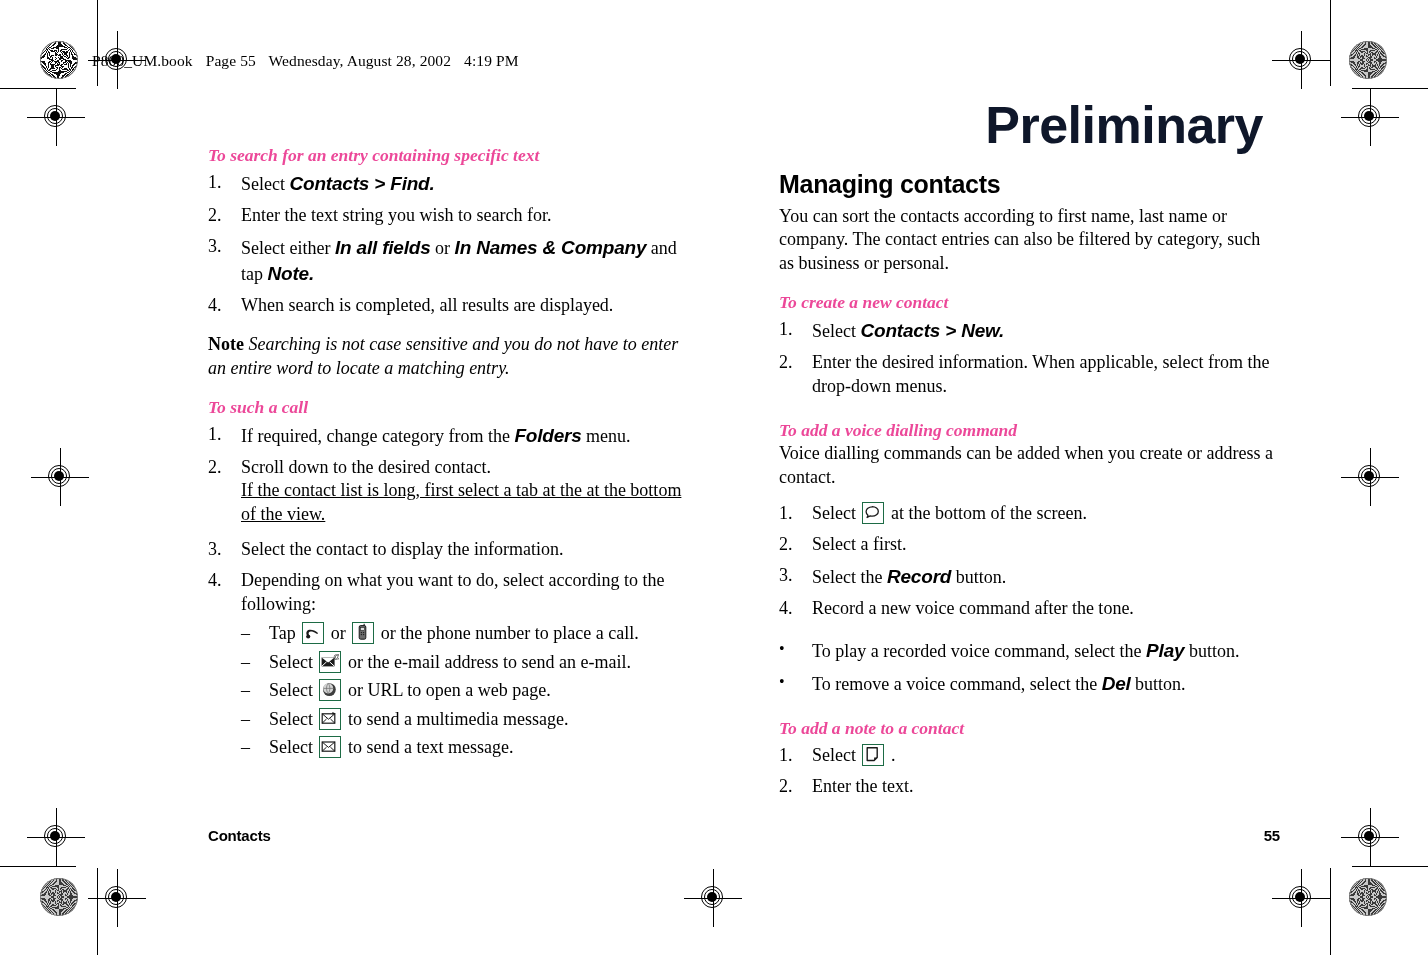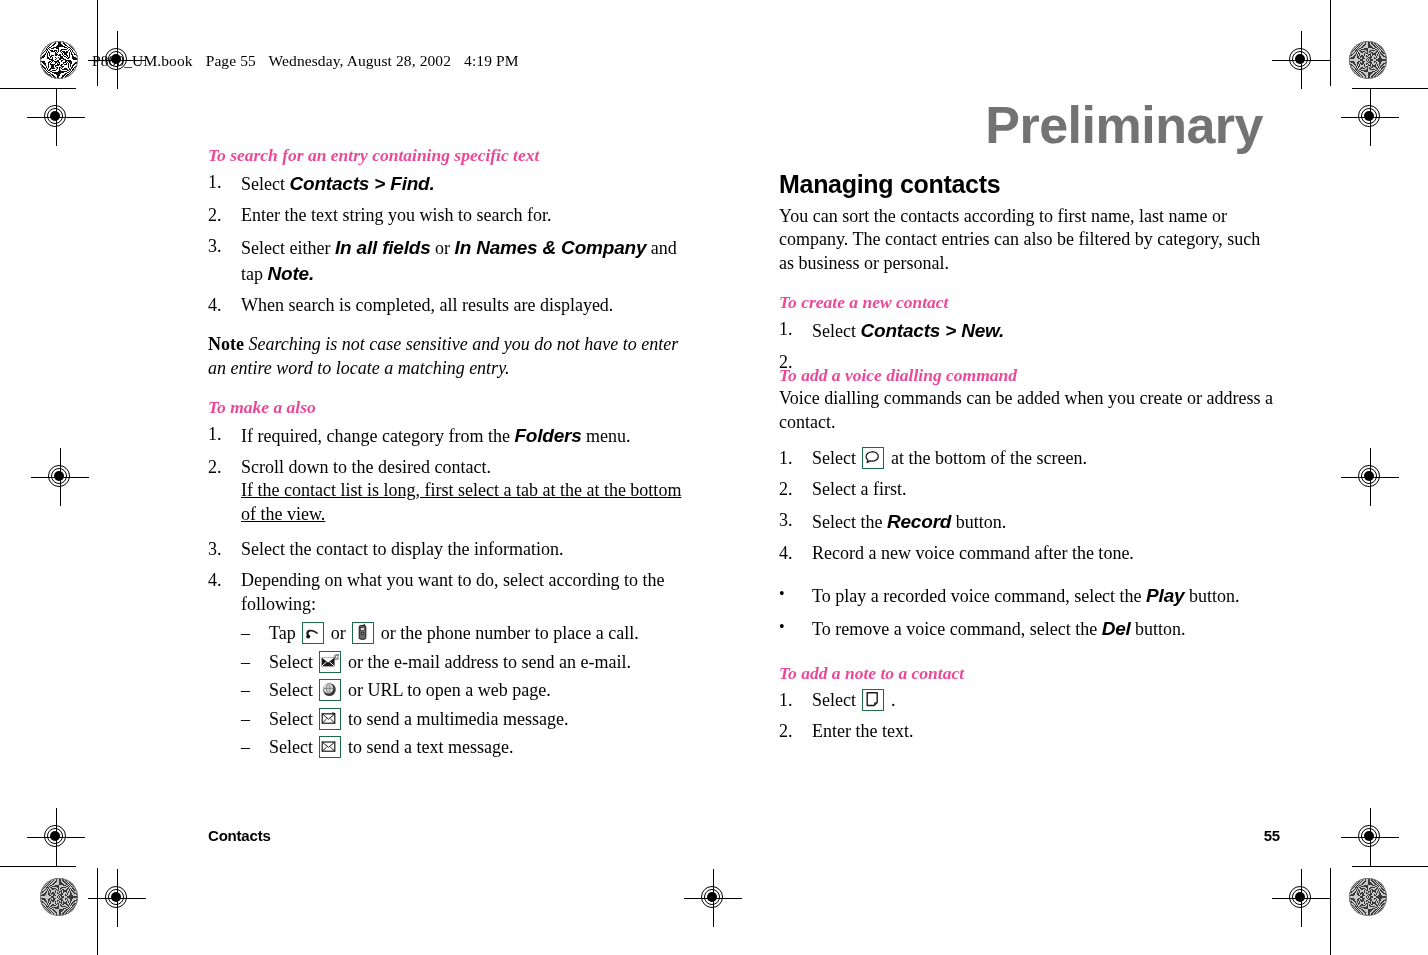--- a/index.html
+++ b/index.html
@@ -92,21 +92,21 @@
   .slug .seg { margin-right: 9px; }
 
   
   .watermark {
     position: absolute;
     right: 165px;
     top: 95px;
     font-family: "Liberation Sans", "DejaVu Sans", sans-serif;
     font-weight: bold;
     font-size: 52px;
-    color: #737373;
+    color: #0f172a;
     letter-spacing: -0.5px;
     white-space: nowrap;
   }
 
   
   .page {
     position: absolute;
     left: 0; top: 0;
     width: 1428px; height: 955px;
   }
@@ -358,21 +358,21 @@
 
     <div class="spacer-sm"></div>
 
     <p class="body">
       <span class="note-lbl">Note</span>
       <span class="note-txt">Searching is not case sensitive and you do not have to enter an entire word to locate a matching entry.</span>
     </p>
 
     <div class="spacer-md"></div>
 
-    <h3 class="sub">To make a also</h3>
+    <h3 class="sub">To such a call</h3>
 
     <ol class="steps">
       <li>
         <span class="num">1.</span>
         <span>If required, change category from the </span><span class="ui">Folders</span><span> menu.</span>
       </li>
       <li style="margin-bottom:11px;">
         <span class="num">2.</span>
         <span>Scroll down to the desired contact.</span>
         <span class="cont-line">If the contact list is long, first select a tab at the at the bottom of the view.</span>
@@ -453,20 +453,21 @@
 
     <h3 class="sub">To create a new contact</h3>
 
     <ol class="steps">
       <li>
         <span class="num">1.</span>
         <span>Select </span><span class="ui">Contacts &gt; New.</span>
       </li>
       <li>
         <span class="num">2.</span>
+        <span>Enter the desired information. When applicable, select from the drop-down menus.</span>
       </li>
     </ol>
 
     <div class="spacer-md"></div>
 
     <h3 class="sub" style="margin-bottom:1px;">To add a voice dialling command</h3>
     <p class="body">Voice dialling commands can be added when you create or address a contact.</p>
 
     <div class="spacer-sm"></div>
 

